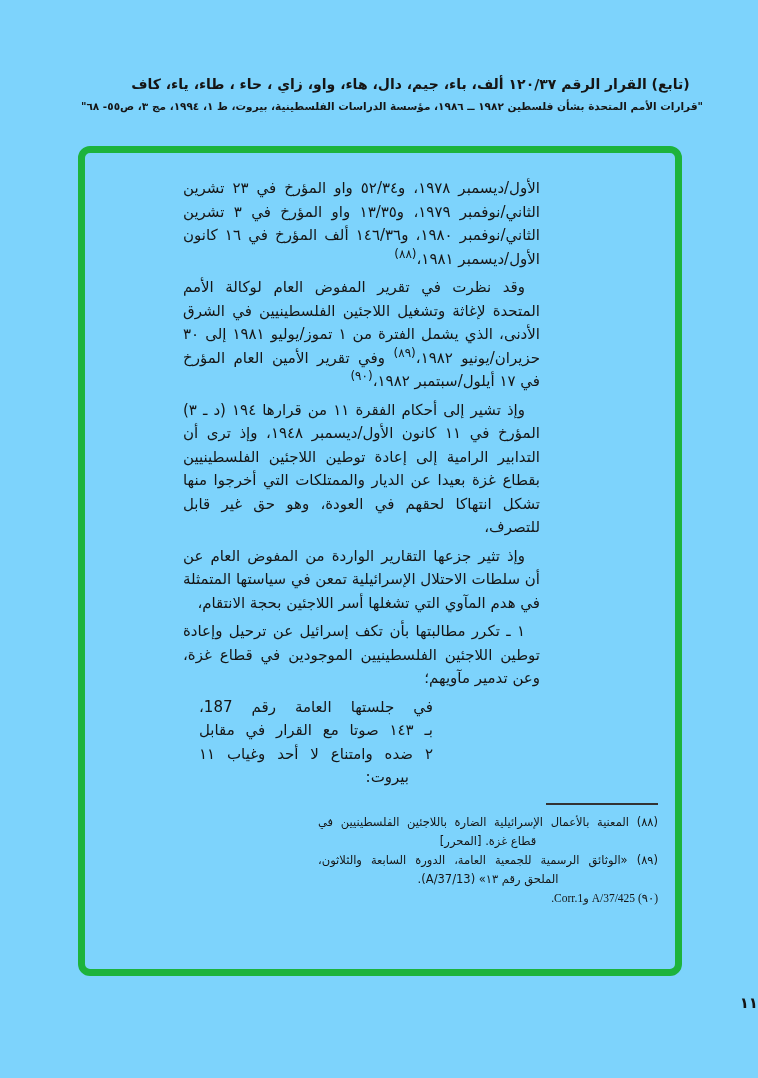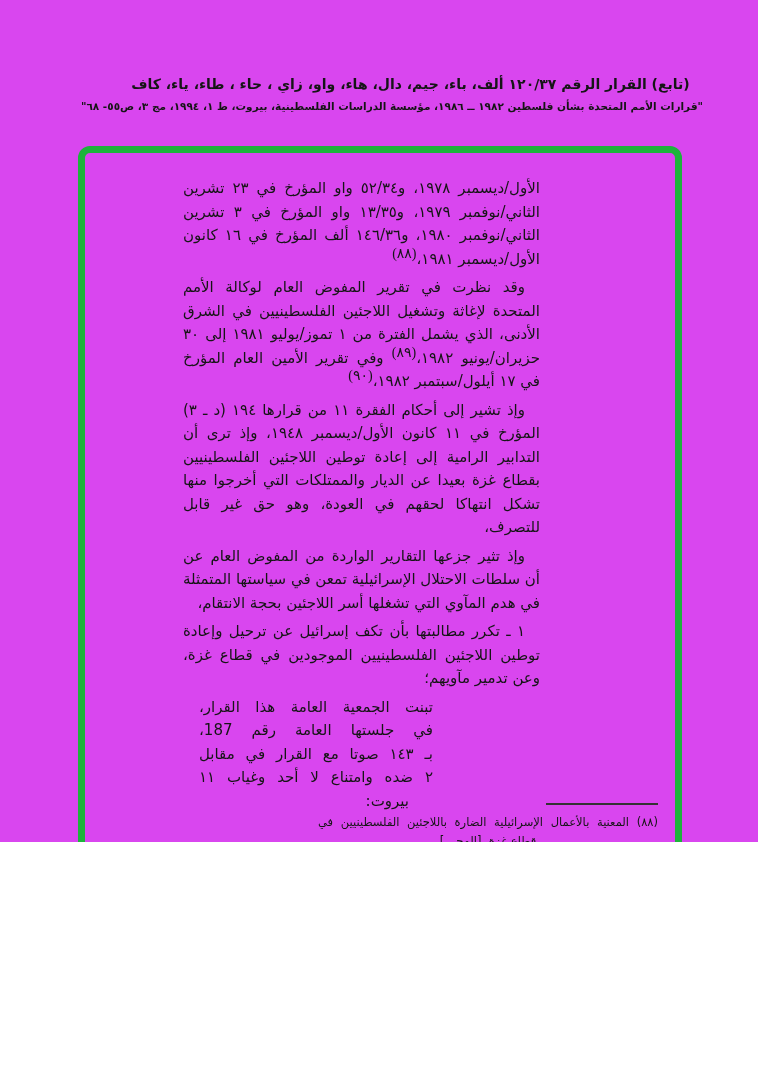--- a/index.html
+++ b/index.html
@@ -1,34 +1,34 @@
 <!DOCTYPE html>
 <html lang="ar"><head>
 <meta charset="utf-8">
 <style>
   html,body{margin:0;padding:0;background:#ffffff;}
   body{width:758px;height:1078px;position:relative;font-family:"DejaVu Sans",sans-serif;color:#151515;}
-  .page{position:absolute;inset:0;width:758px;height:842px;background:#d946ef;overflow:hidden;}
+  .page{position:absolute;inset:0;width:758px;height:1078px;background:#7dd3fc;overflow:hidden;}
 
   
   .header{position:absolute;top:74px;left:118px;right:55px;text-align:center;direction:rtl;}
   .h1{font-weight:bold;font-size:14px;line-height:20px;white-space:nowrap;}
   .h2{font-weight:bold;font-size:10.5px;line-height:14px;margin-top:5px;white-space:nowrap;}
 
   
   .greenbox{position:absolute;left:78px;top:146px;width:590px;height:816px;
     border:7px solid #1db33c;border-radius:12px;background:transparent;pointer-events:none;}
 
   
   .column{position:absolute;top:177px;right:218px;width:357px;direction:rtl;
     font-size:15px;line-height:23.5px;text-align:justify;}
   .para{margin:0 0 5px 0;text-indent:15px;}
   .para.no-indent{text-indent:0;}
   .para b{font-weight:normal;}
-  sup{font-size:14px;line-height:0;vertical-align:super;font-family:Liberation Serif, serif;}
+  sup{font-size:12px;line-height:0;vertical-align:super;}
 
   
   .adoption{width:234px;margin:4px 107px 0 0;direction:rtl;font-size:15px;line-height:23.5px;}
   .adoption .vline{text-align:justify;text-align-last:justify;}
   .adoption .vline:last-child{text-align-last:right;text-indent:24px;}
 
   
   .footnotes{position:absolute;top:803px;right:100px;width:340px;direction:rtl;
     font-size:11.5px;line-height:18.5px;}
   .fnrule{width:112px;border-top:2px solid #333;margin:0 0 8px auto;}
@@ -51,29 +51,29 @@
 
   <div class="greenbox"></div>
 
   <div class="column">
     <p class="para no-indent">الأول/ديسمبر ١٩٧٨، و٥٢/٣٤ واو المؤرخ في ٢٣ تشرين الثاني/نوفمبر ١٩٧٩، و١٣/٣٥ واو المؤرخ في ٣ تشرين الثاني/نوفمبر ١٩٨٠، و١٤٦/٣٦ ألف المؤرخ في ١٦ كانون الأول/ديسمبر ١٩٨١،<sup>(٨٨)</sup></p>
     <p class="para"><b>وقد نظرت </b>في تقرير المفوض العام لوكالة الأمم المتحدة لإغاثة وتشغيل اللاجئين الفلسطينيين في الشرق الأدنى، الذي يشمل الفترة من ١ تموز/يوليو ١٩٨١ إلى ٣٠ حزيران/يونيو ١٩٨٢،<sup>(٨٩)</sup> وفي تقرير الأمين العام المؤرخ في ١٧ أيلول/سبتمبر ١٩٨٢،<sup>(٩٠)</sup></p>
     <p class="para"><b>وإذ تشير </b>إلى أحكام الفقرة ١١ من قرارها ١٩٤ (د ـ ٣) المؤرخ في ١١ كانون الأول/ديسمبر ١٩٤٨، وإذ ترى أن التدابير الرامية إلى إعادة توطين اللاجئين الفلسطينيين بقطاع غزة بعيدا عن الديار والممتلكات التي أخرجوا منها تشكل انتهاكا لحقهم في العودة، وهو حق غير قابل للتصرف،</p>
     <p class="para"><b>وإذ تثير جزعها </b>التقارير الواردة من المفوض العام عن أن سلطات الاحتلال الإسرائيلية تمعن في سياستها المتمثلة في هدم المآوي التي تشغلها أسر اللاجئين بحجة الانتقام،</p>
     <p class="para">١ ـ <b>تكرر مطالبتها </b>بأن تكف إسرائيل عن ترحيل وإعادة توطين اللاجئين الفلسطينيين الموجودين في قطاع غزة، وعن تدمير مآويهم؛</p>
     <div class="adoption">
-        <div class="vline">تبنت الجمعية العامة هذا القرار،</div>
         <div class="vline">في جلستها العامة رقم 187،</div>
         <div class="vline">بـ ١٤٣ صوتا مع القرار في مقابل</div>
         <div class="vline">٢ ضده وامتناع لا أحد وغياب ١١</div>
         <div class="vline">بيروت:</div>
       </div>
   </div>
 
   <div class="footnotes">
     <div class="fnrule"></div>
     <div class="fn">(٨٨) المعنية بالأعمال الإسرائيلية الضارة باللاجئين الفلسطينيين في قطاع غزة. [المحرر]</div>
+    <div class="fn">(٨٩) «الوثائق الرسمية للجمعية العامة، الدورة السابعة والثلاثون، الملحق رقم ١٣» (A/37/13).</div>
     <div class="fn fn-last">(٩٠) A/37/425 وCorr.1.</div>
   </div>
 
   <div class="pagenum">١١</div>
 
 </div>
 
 </body></html>

